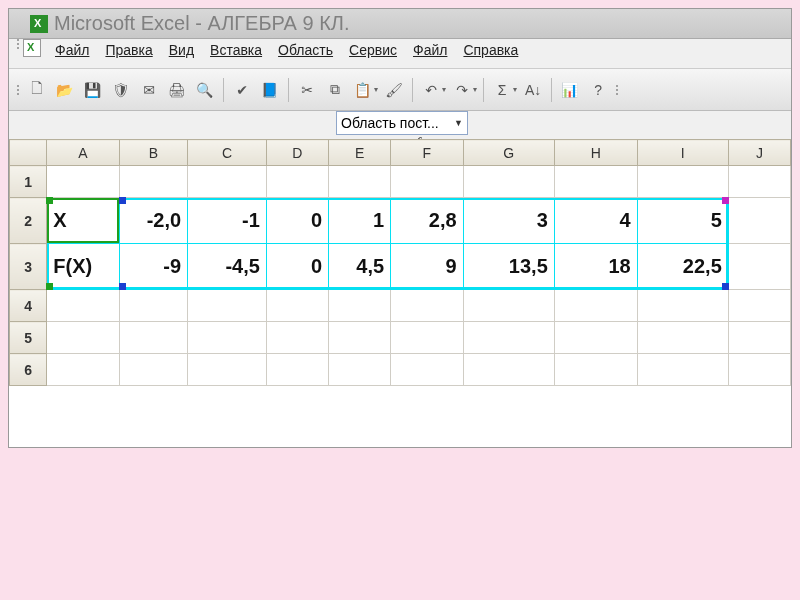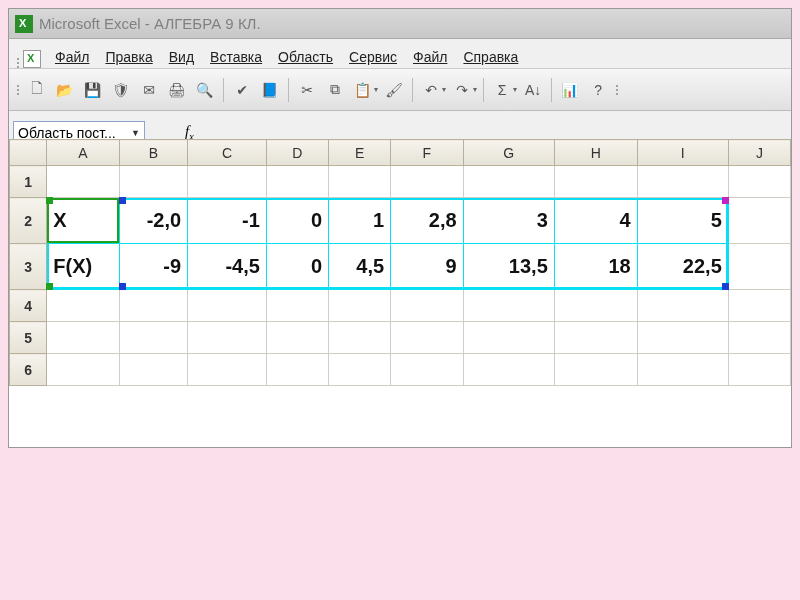--- a/index.html
+++ b/index.html
@@ -17,44 +17,44 @@
     border: 1px solid #999;
     width: 784px;
     height: 440px;
     position: relative;
   }
   .titlebar {
     background: linear-gradient(#d8d8d8, #c8c8c8);
     height: 30px;
     display: flex;
     align-items: center;
-    padding: 0 6px;
+    padding: 0 21px;
     border-bottom: 1px solid #aaa;
     color: #808080;
-    font-size: 15px;
+    font-size: 20px;
   }
   .titlebar .excel-icon {
     width: 18px; height: 18px;
     background: #2a8f2a;
     margin-right: 6px;
     position: relative;
     display: inline-block;
   }
   .titlebar .excel-icon::after {
     content: "X";
     color: #fff;
     font-size: 11px;
     font-weight: bold;
     position: absolute;
     left: 4px; top: 2px;
   }
   .menubar {
     height: 30px;
     display: flex;
-    align-items: flex-end;
+    align-items: flex-start;
     padding: 0 4px;
     background: #f0f0f0;
     border-bottom: 1px solid #ccc;
     font-size: 14px;
     color: #222;
   }
   .menubar .mini-icon {
     width: 18px; height: 18px;
     background: #fff;
     border: 1px solid #999;
@@ -115,20 +115,21 @@
     padding-right: 2px;
   }
   
   .formula-row {
     height: 44px;
     display: flex;
     align-items: center;
     background: #f0f0f0;
     border-bottom: 1px solid #bbb;
     font-size: 14px;
+    flex-direction: column;
   }
   .name-box {
     width: 132px;
     height: 24px;
     background: #fff;
     border: 1px solid #8fa6c9;
     margin-left: 4px;
     display: flex;
     align-items: center;
     padding: 0 4px;

